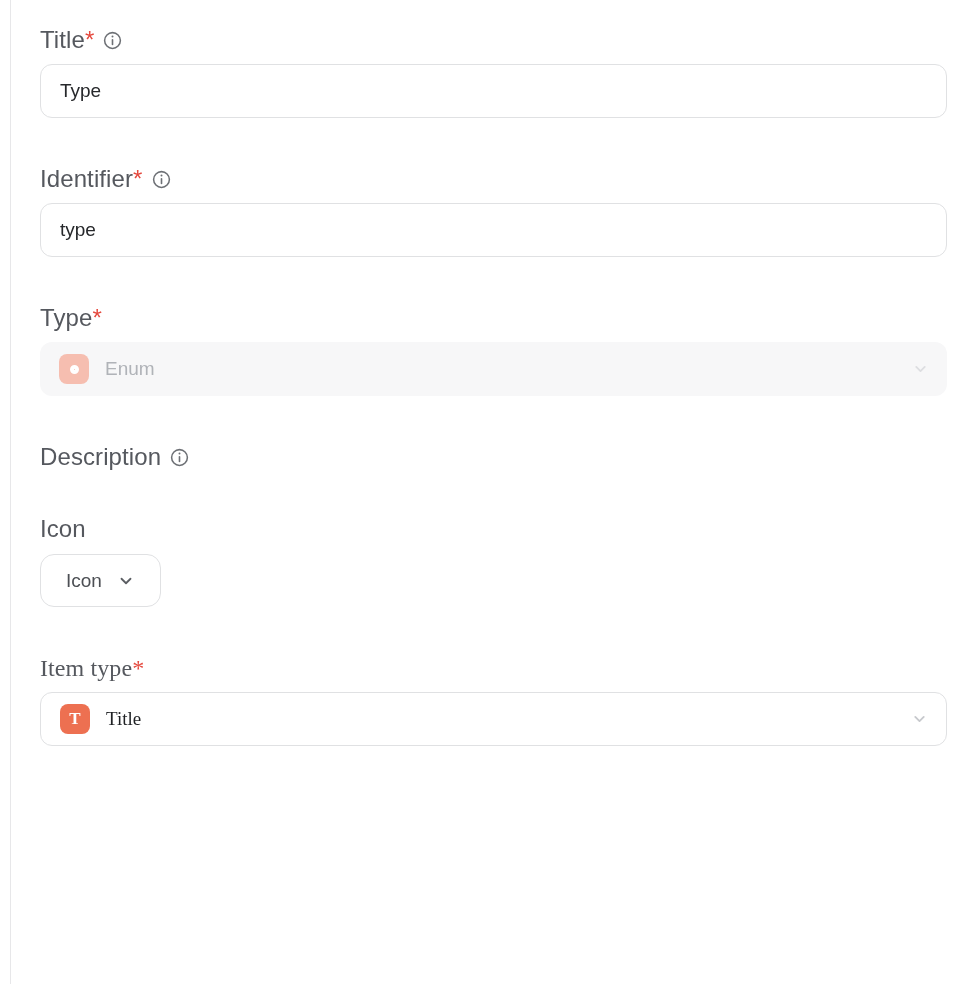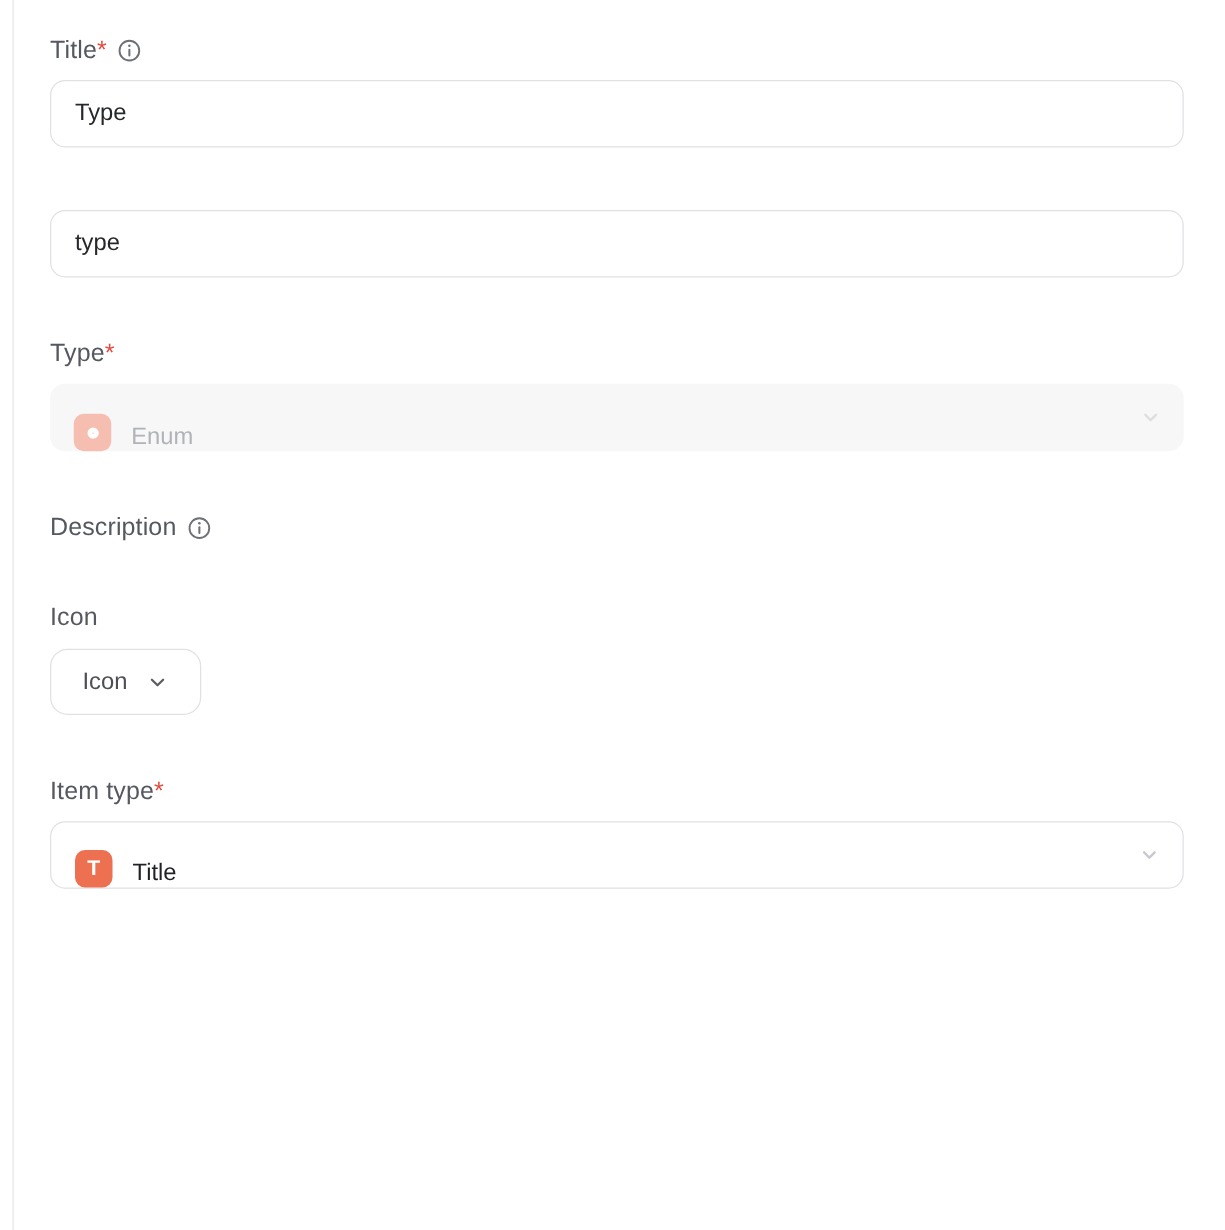--- a/index.html
+++ b/index.html
@@ -10,30 +10,30 @@
     overflow: hidden;
   }
   .panel {
     margin-left: 10px;
     border-left: 1px solid #e7e7e9;
     min-height: 984px;
     background: #ffffff;
     padding: 29px 33px 30px 29px;
   }
   .field { margin-bottom: 50px; }
-  .field:last-child { margin-bottom: 0; }
+  .field:last-child { margin-bottom: 0; font-family: Liberation Serif, serif; }
 
   .label-row {
     display: flex;
     align-items: center;
     gap: 9px;
     margin-bottom: 13px;
   }
   .label {
-    font-size: 20px;
+    font-size: 24px;
     line-height: 22px;
     color: #55585e;
     letter-spacing: 0.1px;
   }
   .req { color: #e5493e; }
   .info-icon { display: inline-flex; color: #6d7075; margin-top: 1px; }
 
   .text-input {
     display: block;
     width: 100%;
@@ -46,21 +46,21 @@
     font-size: 19px;
     color: #26282b;
     outline: none;
   }
 
   .select {
     width: 100%;
     height: 54px;
     border-radius: 12px;
     display: flex;
-    align-items: flex-end;
+    align-items: center;
     padding: 0 19px;
     font-size: 19px;
     position: relative;
     cursor: pointer;
   }
   .select.disabled {
     background: #f7f7f8;
     color: #b0b3b8;
     cursor: default;
   }
@@ -130,20 +130,30 @@
             <circle cx="10" cy="10" r="8.3" fill="none" stroke="currentColor" stroke-width="1.6"></circle>
             <line x1="10" y1="9.2" x2="10" y2="14.2" stroke="currentColor" stroke-width="1.7" stroke-linecap="round"></line>
             <circle cx="10" cy="5.9" r="1.05" fill="currentColor"></circle>
           </svg>
       </span>
     </div>
     <input class="text-input" type="text" value="Type" style="">
   </div>
 
   <div class="field">
+    <div class="label-row">
+      <span class="label"><span>Identifier</span><span class="req">*</span></span>
+      <span class="info-icon">
+        <svg viewBox="0 0 20 20" width="19" height="19">
+            <circle cx="10" cy="10" r="8.3" fill="none" stroke="currentColor" stroke-width="1.6"></circle>
+            <line x1="10" y1="9.2" x2="10" y2="14.2" stroke="currentColor" stroke-width="1.7" stroke-linecap="round"></line>
+            <circle cx="10" cy="5.9" r="1.05" fill="currentColor"></circle>
+          </svg>
+      </span>
+    </div>
     <input class="text-input" type="text" value="type" style="">
   </div>
 
   <div class="field">
     <div class="label-row">
       <span class="label"><span>Type</span><span class="req">*</span></span>
     </div>
     <div class="select disabled">
       <span class="type-icon enum-icon">
           <span class="ring"></span>

